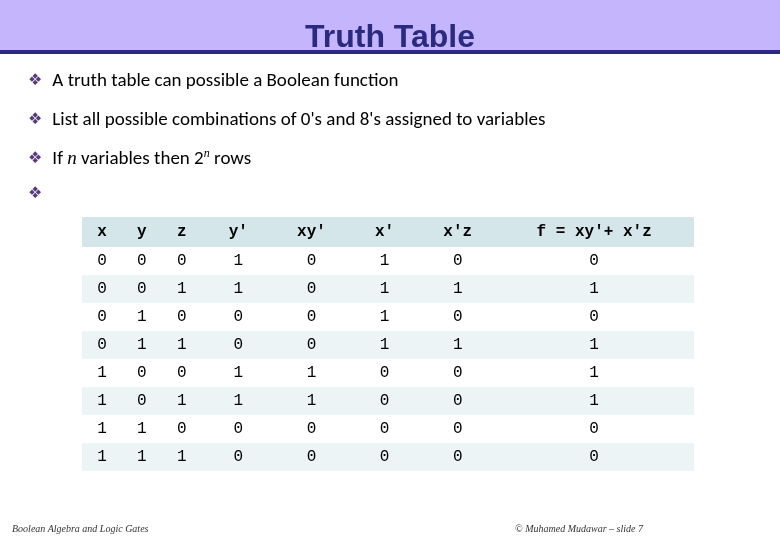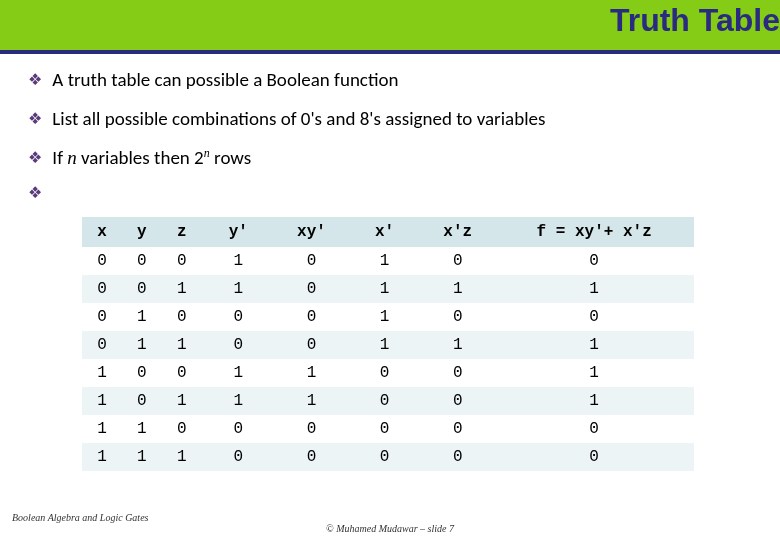--- a/index.html
+++ b/index.html
@@ -7,24 +7,24 @@
     width: 780px;
     height: 540px;
     background: #ffffff;
     font-family: Georgia, 'Times New Roman', serif;
     position: relative;
     overflow: hidden;
   }
   .title-bar {
     width: 100%;
     height: 54px;
-    background: #84cc16;
+    background: #c4b5fd;
     border-bottom: 4px solid #2a2a80;
-    text-align: right;
-    padding-top: 2px;
+    text-align: center;
+    padding-top: 18px;
   }
   .title-bar h1 {
     font-family: 'Comic Sans MS', cursive, sans-serif;
     color: #2a2a80;
     font-size: 32px;
     font-weight: bold;
   }
   .content {
     padding: 14px 28px 0 28px;
   }
@@ -79,21 +79,20 @@
     bottom: 6px;
     left: 0;
     width: 100%;
     display: flex;
     justify-content: space-between;
     padding: 0 12px;
     font-family: 'Comic Sans MS', cursive;
     font-size: 10px;
     font-style: italic;
     color: #333;
-    flex-direction: column;
   }
   .footer .mid { text-align: center; flex: 1; }
   .footer .left { flex: 1; text-align: left; }
   .footer .right { flex: 1; text-align: center; font-style: italic; }
 </style>
 </head>
 <body>
 
 <div class="title-bar">
   <h1>Truth Table</h1>

